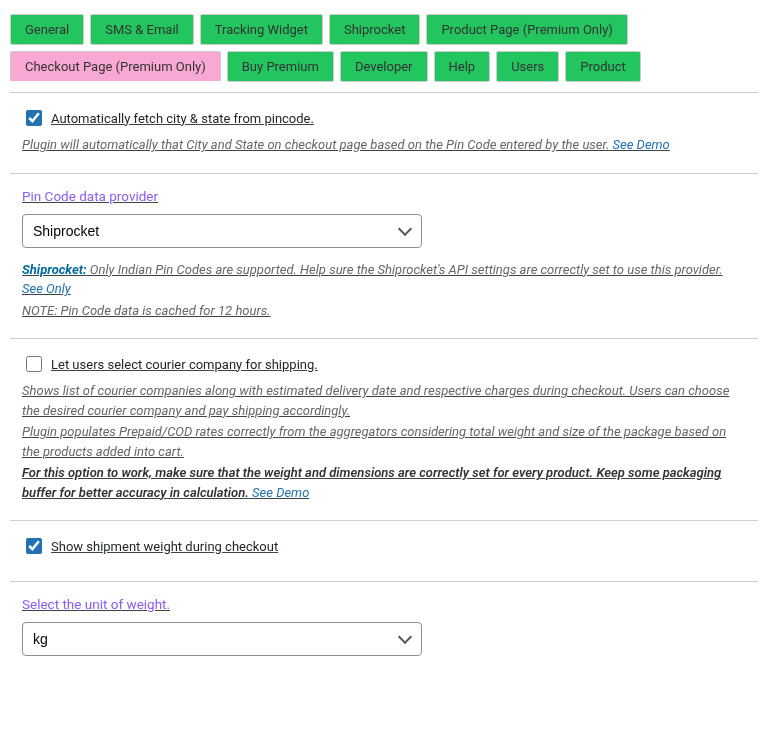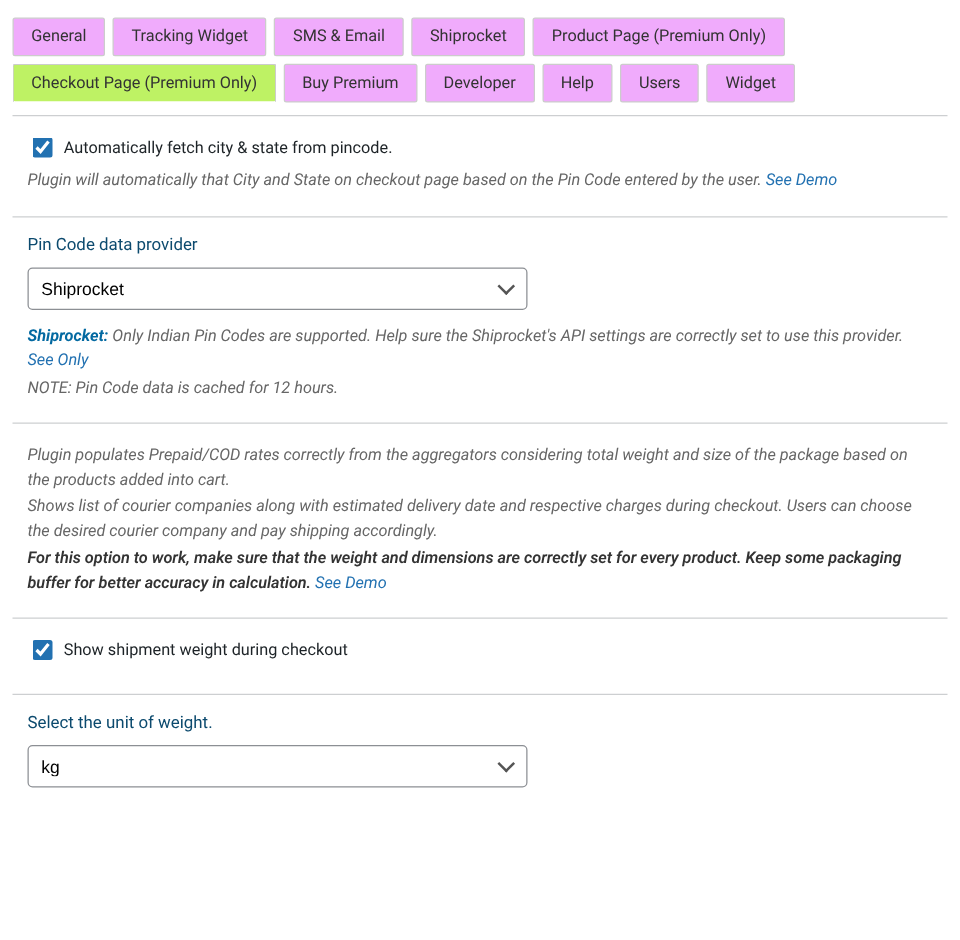--- a/index.html
+++ b/index.html
@@ -13,38 +13,39 @@
   }
   .tabs {
     display: flex;
     flex-wrap: wrap;
     gap: 6px;
     padding-top: 14px;
     padding-bottom: 0;
   }
   .tab {
     border: 1px solid #ccc;
-    background: #f0abfc;
+    background: #22c55e;
     padding: 7px 14px;
     font-size: 13px;
     color: #333;
     cursor: pointer;
     border-radius: 2px;
   }
   .tab.active {
-    background: #bef264;
+    background: #f9a8d4;
     border-bottom-color: #fff;
     position: relative;
   }
   .panel {
     border: 1px solid #cdcfd1;
     border-left: none;
     border-right: none;
     padding: 14px 12px 18px 12px;
     margin-top: 10px;
+    text-decoration: underline;
   }
   .panel + .panel { margin-top: 0; border-top: none; }
   .panel:first-of-type { margin-top: 6px; }
   .check-row {
     display: flex;
     align-items: center;
     gap: 6px;
     margin-bottom: 6px;
   }
   input[type="checkbox"] {
@@ -53,21 +54,21 @@
     accent-color: #2271b1;
   }
   .ck-label {
     font-size: 13px;
     color: #1d2327;
     font-weight: 400;
   }
   .section-title {
     font-size: 13.5px;
     font-weight: 400;
-    color: #0c4a6e;
+    color: #8b5cf6;
     margin: 0 0 10px 0;
   }
   .desc, .desc em {
     font-style: italic;
     color: #666;
     font-size: 13px;
     line-height: 1.5;
   }
   .desc { margin: 2px 0 0 0; }
   .desc strong { color: #0369a1; }
@@ -107,30 +108,30 @@
     font-weight: 600;
     color: #333;
     text-align: right;
   }
 </style>
 </head>
 <body>
 
 <div class="tabs">
   <div class="tab">General</div>
+  <div class="tab">SMS &amp; Email</div>
   <div class="tab">Tracking Widget</div>
-  <div class="tab">SMS &amp; Email</div>
   <div class="tab">Shiprocket</div>
   <div class="tab">Product Page (Premium Only)</div>
   <div class="tab active">Checkout Page (Premium Only)</div>
   <div class="tab">Buy Premium</div>
   <div class="tab">Developer</div>
   <div class="tab">Help</div>
   <div class="tab">Users</div>
-  <div class="tab">Widget</div>
+  <div class="tab">Product</div>
 </div>
 
 <div class="panel">
   <div class="check-row">
     <input type="checkbox" checked="" style="">
     <span class="ck-label">Automatically fetch city &amp; state from pincode.</span>
   </div>
   <p class="desc">
     <span>Plugin will automatically that City and State on checkout page based on the Pin Code entered by the user.</span>
     <a href="#" class="demo">See Demo</a>
@@ -144,22 +145,26 @@
       <option>Shiprocket</option>
     </select>
   </div>
   <p class="desc" style="margin-top:12px">
     <strong>Shiprocket:</strong><span> Only Indian Pin Codes are supported. Help sure the Shiprocket's API settings are correctly set to use this provider. </span><a href="#" class="demo">See Only</a>
   </p>
   <p class="desc">NOTE: Pin Code data is cached for 12 hours.</p>
 </div>
 
 <div class="panel">
+  <div class="check-row">
+    <input type="checkbox" style="">
+    <span class="ck-label">Let users select courier company for shipping.</span>
+  </div>
+  <p class="desc">Shows list of courier companies along with estimated delivery date and respective charges during checkout. Users can choose the desired courier company and pay shipping accordingly.</p>
   <p class="desc">Plugin populates Prepaid/COD rates correctly from the aggregators considering total weight and size of the package based on the products added into cart.</p>
-  <p class="desc">Shows list of courier companies along with estimated delivery date and respective charges during checkout. Users can choose the desired courier company and pay shipping accordingly.</p>
   <p class="desc">
     <span class="bold-note">For this option to work, make sure that the weight and dimensions are correctly set for every product. Keep some packaging buffer for better accuracy in calculation.</span>
     <a href="#" class="demo">See Demo</a>
   </p>
 </div>
 
 <div class="panel">
   <div class="check-row">
     <input type="checkbox" checked="" style="">
     <span class="ck-label">Show shipment weight during checkout</span>

